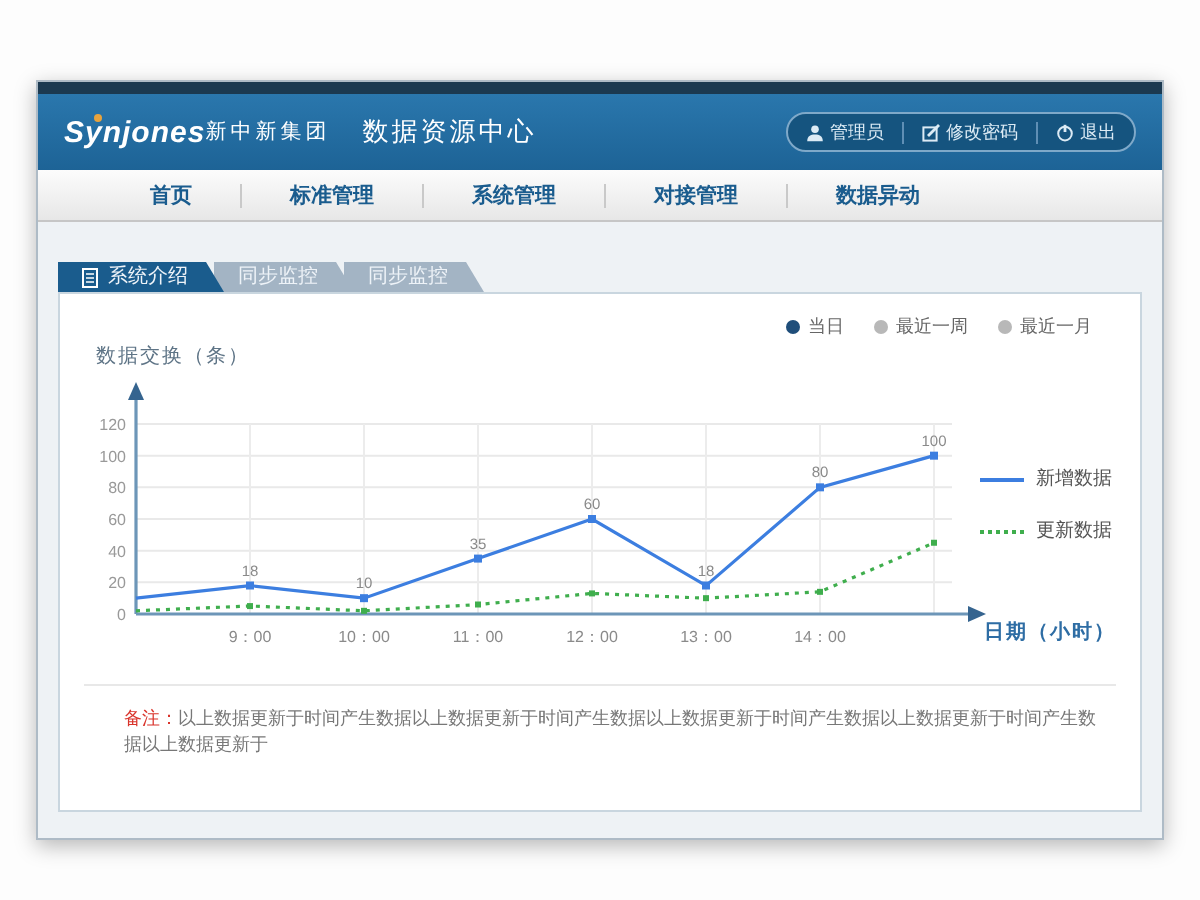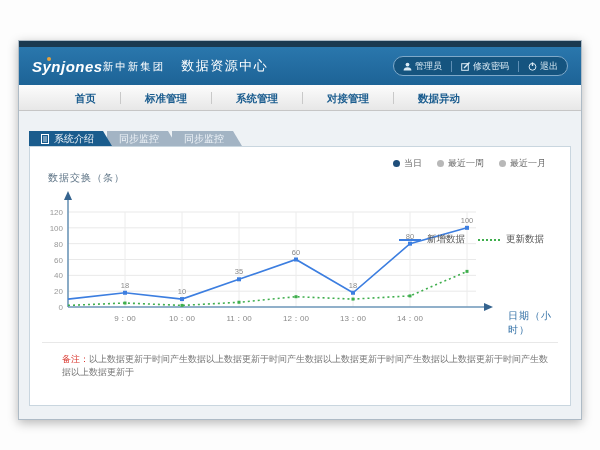--- a/index.html
+++ b/index.html
@@ -24,22 +24,22 @@
   .tab-bar{position:absolute;left:10px;top:13px;display:flex;align-items:flex-end;height:22px}
   .tab{height:15px;line-height:22px;padding:0 18px 0 12px;font-size:10px;font-weight:normal;color:#eef3f8;background:#a3b4c4;clip-path:polygon(0 0,calc(100% - 9px) 0,100% 100%,0 100%);margin-right:-5px;cursor:pointer;display:flex;align-items:center;gap:5px}
   .tab.active{background:#1a5c8d;z-index:2}
   .panel{position:absolute;left:10px;right:10px;top:35px;bottom:13px;background:#fff;border:1px solid #c9d6df}
   .filter-group{position:absolute;top:10px;right:24px;display:flex;gap:15px;font-size:9px;color:#666;align-items:center}
   .radio-item{display:flex;align-items:center;gap:4px;cursor:pointer}
   .dot{width:7px;height:7px;border-radius:50%;background:#b8b8b8;display:inline-block}
   .dot.sel{background:#1f4e7a}
   .ylabel{position:absolute;left:18px;top:24px;font-size:10px;color:#5e7486;letter-spacing:1px}
   .chart-svg{position:absolute;left:8px;top:40px}
-  .xlabel{position:absolute;left:478px;top:162px;font-size:10px;font-weight:normal;color:#2e6da4;letter-spacing:1px}
-  .chart-legend{position:absolute;right:26px;top:86px;display:flex;flex-direction:row;gap:13px}
+  .xlabel{position:absolute;left:462px;top:162px;font-size:10px;font-weight:bold;color:#2e6da4;letter-spacing:1px}
+  .chart-legend{position:absolute;right:14px;top:86px;display:flex;flex-direction:column;gap:13px}
   .legend-item{display:flex;align-items:center;gap:6px;font-size:9.5px;color:#555;cursor:pointer}
   .lsample{width:22px;height:0;display:inline-block}
   .note-divider{position:absolute;left:12px;right:12px;top:195px;height:1px;background:#e8e8e8}
   .note{position:absolute;left:32px;right:18px;top:206px;font-size:9px;color:#777;line-height:1.4}
   .note-prefix{color:#d9342b}
 </style>
 </head>
 <body>
 
 <div class="stage">

